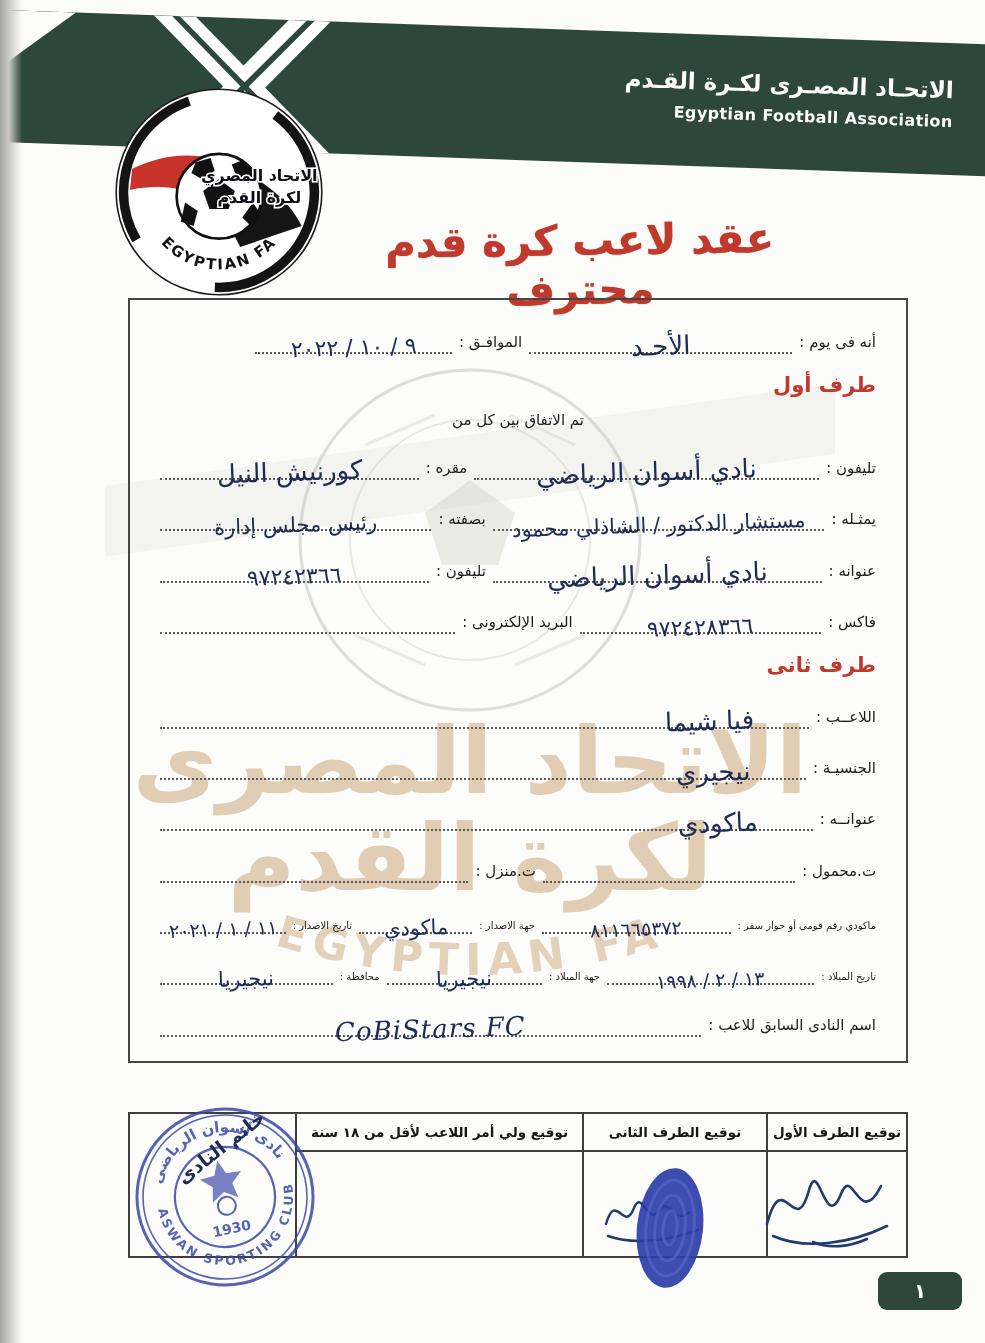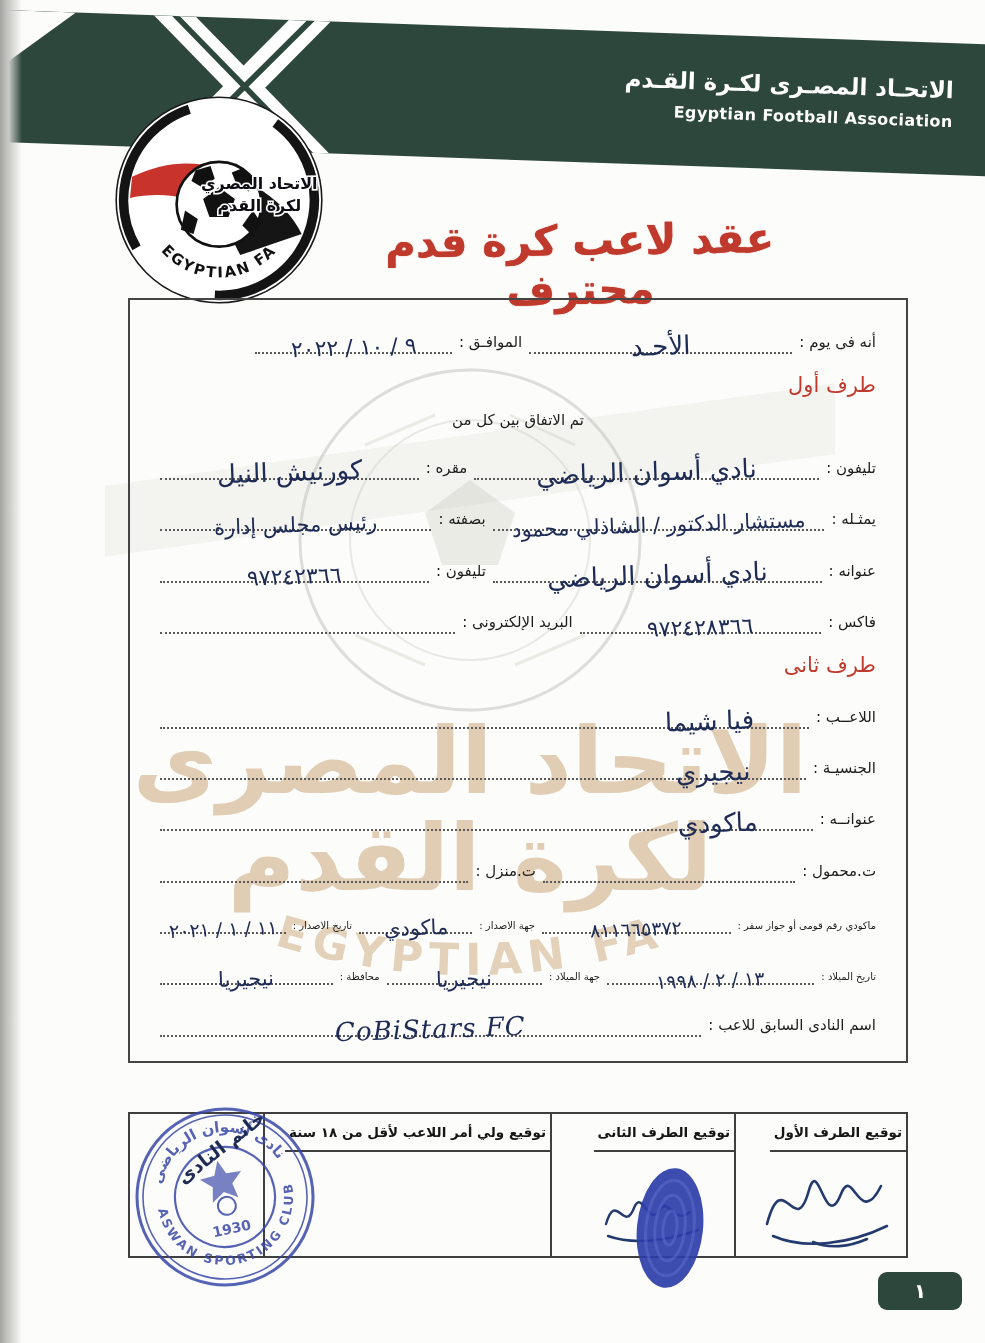--- a/index.html
+++ b/index.html
@@ -15,21 +15,21 @@
   .edge-left{position:absolute;left:0;top:0;width:22px;height:100%;z-index:30;
     background:linear-gradient(90deg,#a3a3a0 0%,#c9c9c6 40%,rgba(250,250,248,0) 100%)}
   
   .band{position:absolute;left:4px;top:10px;width:1064px;height:132px;background:var(--band-green);
     transform:rotate(2deg);transform-origin:0 0;z-index:5}
   .band svg{position:absolute;inset:0;width:100%;height:100%}
   .band-text{position:absolute;right:112px;top:34px;text-align:left;color:#fff;direction:rtl}
   .band-ar{font-size:23px;font-weight:bold;letter-spacing:1px}
   .band-en{font-size:16px;font-weight:bold;margin-top:9px;letter-spacing:.4px;direction:ltr;text-align:right}
   
-  .logo{position:absolute;left:113px;top:94px;width:212px;height:212px;z-index:6}
+  .logo{position:absolute;left:113px;top:86px;width:212px;height:212px;z-index:6}
   
   .doc-title{position:absolute;left:315px;top:216px;width:530px;text-align:center;z-index:4;
     color:var(--title-red);font-size:42px;font-weight:bold;transform:rotate(-.8deg);
     text-shadow:0 0 1px var(--title-red)}
   
   .watermark{position:absolute;left:105px;top:315px;width:730px;height:730px;z-index:1;pointer-events:none}
   
   .formbox{position:absolute;left:128px;top:298px;width:780px;height:765px;border:2px solid #454545;
     padding:22px 30px 24px;display:flex;flex-direction:column;justify-content:space-between;
     direction:rtl;z-index:10;background:transparent}
@@ -41,28 +41,28 @@
   .fill.start{justify-content:flex-start}
   .fill.start .ink{margin-inline-start:55px}
   .spacer{flex:.4;min-height:32px}
   .f045{flex:.45}.f05{flex:.5}.f06{flex:.6}.f075{flex:.75}.f09{flex:.9}.f11{flex:1.1}.f12{flex:1.2}
   .ink{display:inline-block;font-size:26px;color:var(--ink-blue);white-space:nowrap;line-height:1;
     transform:translateY(7px) rotate(-2deg)}
   .ink.small{font-size:21px}
   .ink.num{font-size:22px;letter-spacing:2px}
   .ink.numsm{font-size:19px;letter-spacing:1px}
   .ink.latin{font-family:"DejaVu Serif",serif;font-style:italic;font-size:26px;direction:ltr;letter-spacing:1px}
-  .party{color:var(--title-red);font-size:21px;font-weight:normal}
+  .party{color:var(--title-red);font-size:21px;font-weight:bold}
   .intro{text-align:center;font-weight:normal;font-size:15px;color:#1c1c1c;margin-top:-6px}
   
   .sigtable{position:absolute;left:128px;top:1112px;width:780px;height:146px;border:2px solid #3f3f3f;
     display:flex;direction:rtl;z-index:10}
-  .sig-col{display:flex;flex-direction:row}
+  .sig-col{display:flex;flex-direction:column}
   .sig-col:not(:last-child){border-inline-end:2px solid #3f3f3f}
-  .c1{width:172px}.c2{width:184px}.c3{width:287px}.c4{flex:1}
+  .c1{width:140px}.c2{width:184px}.c3{width:287px}.c4{flex:1}
   .sig-head{height:38px;border-bottom:2px solid #3f3f3f;display:flex;align-items:center;justify-content:center;
     font-weight:bold;font-size:13.5px;color:#161616;text-align:center;padding:0 4px}
   .sig-body{flex:1}
   
   .overlay{position:absolute;z-index:12;pointer-events:none}
   .stamp-caption{position:absolute;left:168px;top:1136px;z-index:13;color:var(--ink-blue);
     font-weight:bold;font-size:19px;transform:rotate(-38deg);white-space:nowrap}
   
   .page-tab{position:absolute;right:23px;top:1272px;width:84px;height:38px;background:var(--band-green);
     border-radius:9px;display:flex;align-items:center;justify-content:center;color:#fff;

